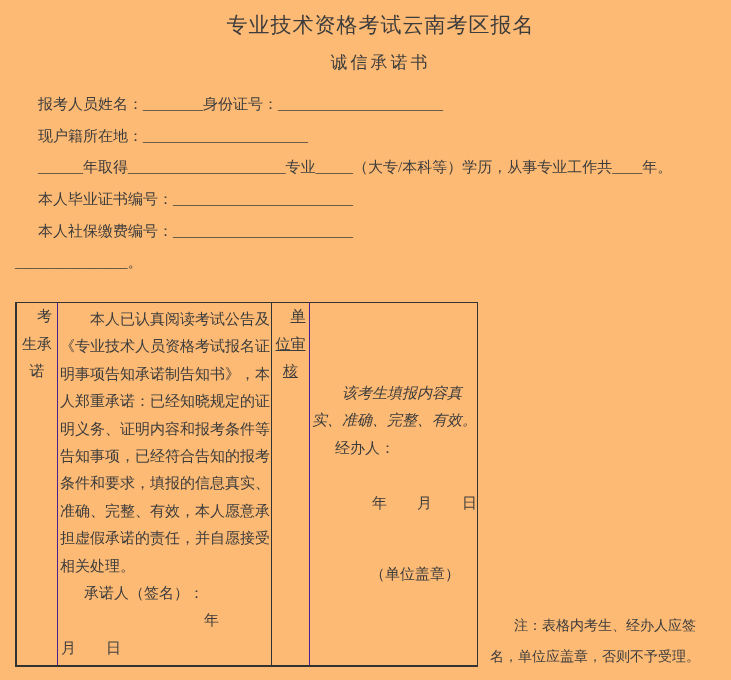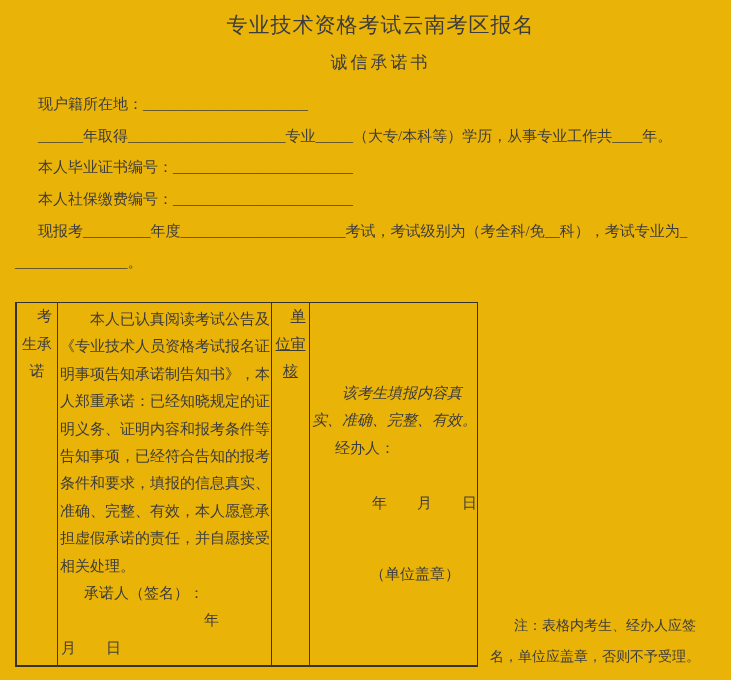--- a/index.html
+++ b/index.html
@@ -1,19 +1,19 @@
 <!DOCTYPE html>
 <html><head>
 <meta charset="utf-8">
 <style>
   html,body{margin:0;padding:0;background:#ffffff;}
   .page{
     position:relative;
     width:731px;height:680px;
-    background:#eab308;
+    background:#fdba74;
     color:#3c3c3c;
     font-family:"Liberation Serif","DejaVu Serif",serif;
     overflow:hidden;
   }
   .doc-title{
     position:absolute;top:11px;left:30px;right:0;
     text-align:center;font-size:21px;letter-spacing:1px;white-space:nowrap;
   }
   .doc-subtitle{
     position:absolute;top:51px;left:30px;right:0;
@@ -68,25 +68,25 @@
 </style>
 </head>
 <body>
 
 <div class="page">
 
   <div class="doc-title">专业技术资格考试云南考区报名</div>
   <div class="doc-subtitle">诚信承诺书</div>
 
   <div class="form-lines">
+    <div class="fline">报考人员姓名：________身份证号：______________________</div>
     <div class="fline">现户籍所在地：______________________</div>
     <div class="fline">______年取得_____________________专业_____（大专/本科等）学历，从事专业工作共____年。</div>
     <div class="fline">本人毕业证书编号：________________________</div>
     <div class="fline">本人社保缴费编号：________________________</div>
-    <div class="fline">现报考_________年度______________________考试，考试级别为（考全科/免__科），考试专业为_</div>
     <div class="fline outdent">_______________。</div>
   </div>
 
   <div class="ctable">
 
     <div class="cell col-vlabel col1">
       <div class="vlabel">考生承诺</div>
     </div>
 
     <div class="cell col2">

